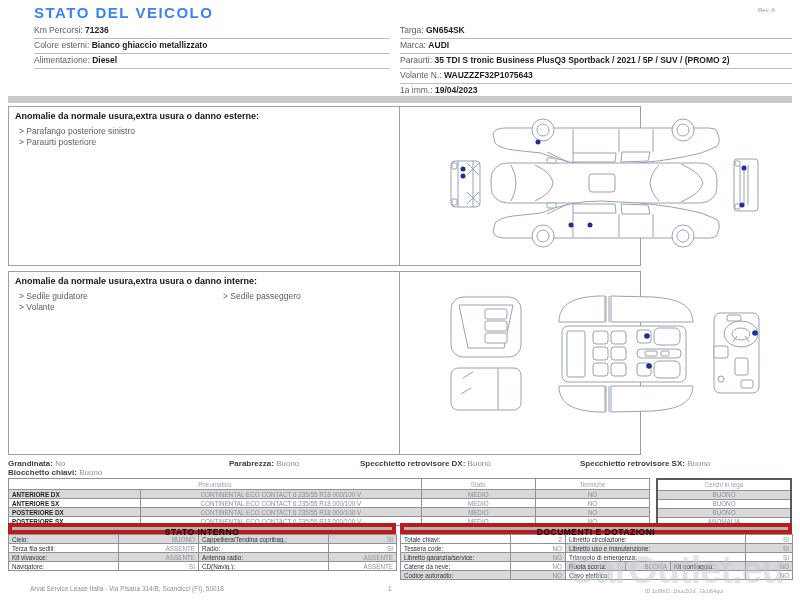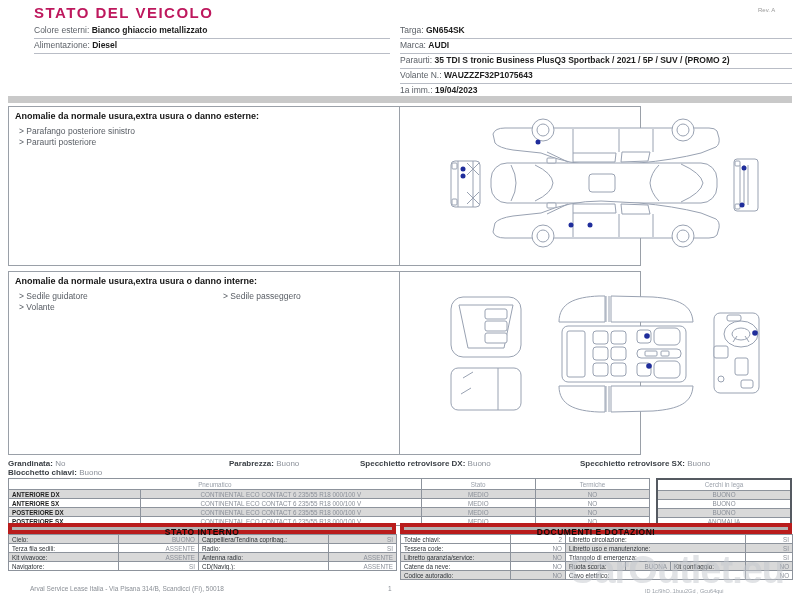--- a/index.html
+++ b/index.html
@@ -2,21 +2,21 @@
 <html><head>
 <meta charset="utf-8">
 <style>
   * { margin:0; padding:0; box-sizing:border-box; }
   html,body { background:#fff; }
   .page {
     position:relative; width:800px; height:600px; background:#ffffff;
     font-family:"Liberation Sans", sans-serif; overflow:hidden; color:#333;
   }
   .doc-title { position:absolute; left:34px; top:4px; font-size:15px; font-weight:bold;
-    color:#be185d; letter-spacing:1.5px; }
+    color:#3b82f6; letter-spacing:1.5px; }
   .rev { position:absolute; left:758px; top:7px; font-size:6px; color:#999; }
 
   .fields-left  { position:absolute; left:34px; top:24px; width:356px; }
   .fields-right { position:absolute; left:400px; top:24px; width:392px; }
   .field { border-bottom:1px solid #b9bdc6; padding:1px 0 2px 0; font-size:8.5px;
     color:#5a5f66; line-height:1.3; }
   .field .val { font-weight:bold; color:#1d1d1d; }
 
   .gray-band { position:absolute; left:8px; top:96px; width:784px; height:7px; background:#c9c9c9; }
 
@@ -67,20 +67,24 @@
 </style>
 </head>
 <body>
 
 <div class="page">
 
   <div class="doc-title">STATO DEL VEICOLO</div>
   <div class="rev">Rev. A</div>
 
   <div class="fields-left">
+    <div class="field">
+      <span>Km Percorsi:</span>
+      <span class="val">71236</span>
+    </div>
     <div class="field">
       <span>Colore esterni:</span>
       <span class="val">Bianco ghiaccio metallizzato</span>
     </div>
     <div class="field">
       <span>Alimentazione:</span>
       <span class="val">Diesel</span>
     </div>
   </div>
 

